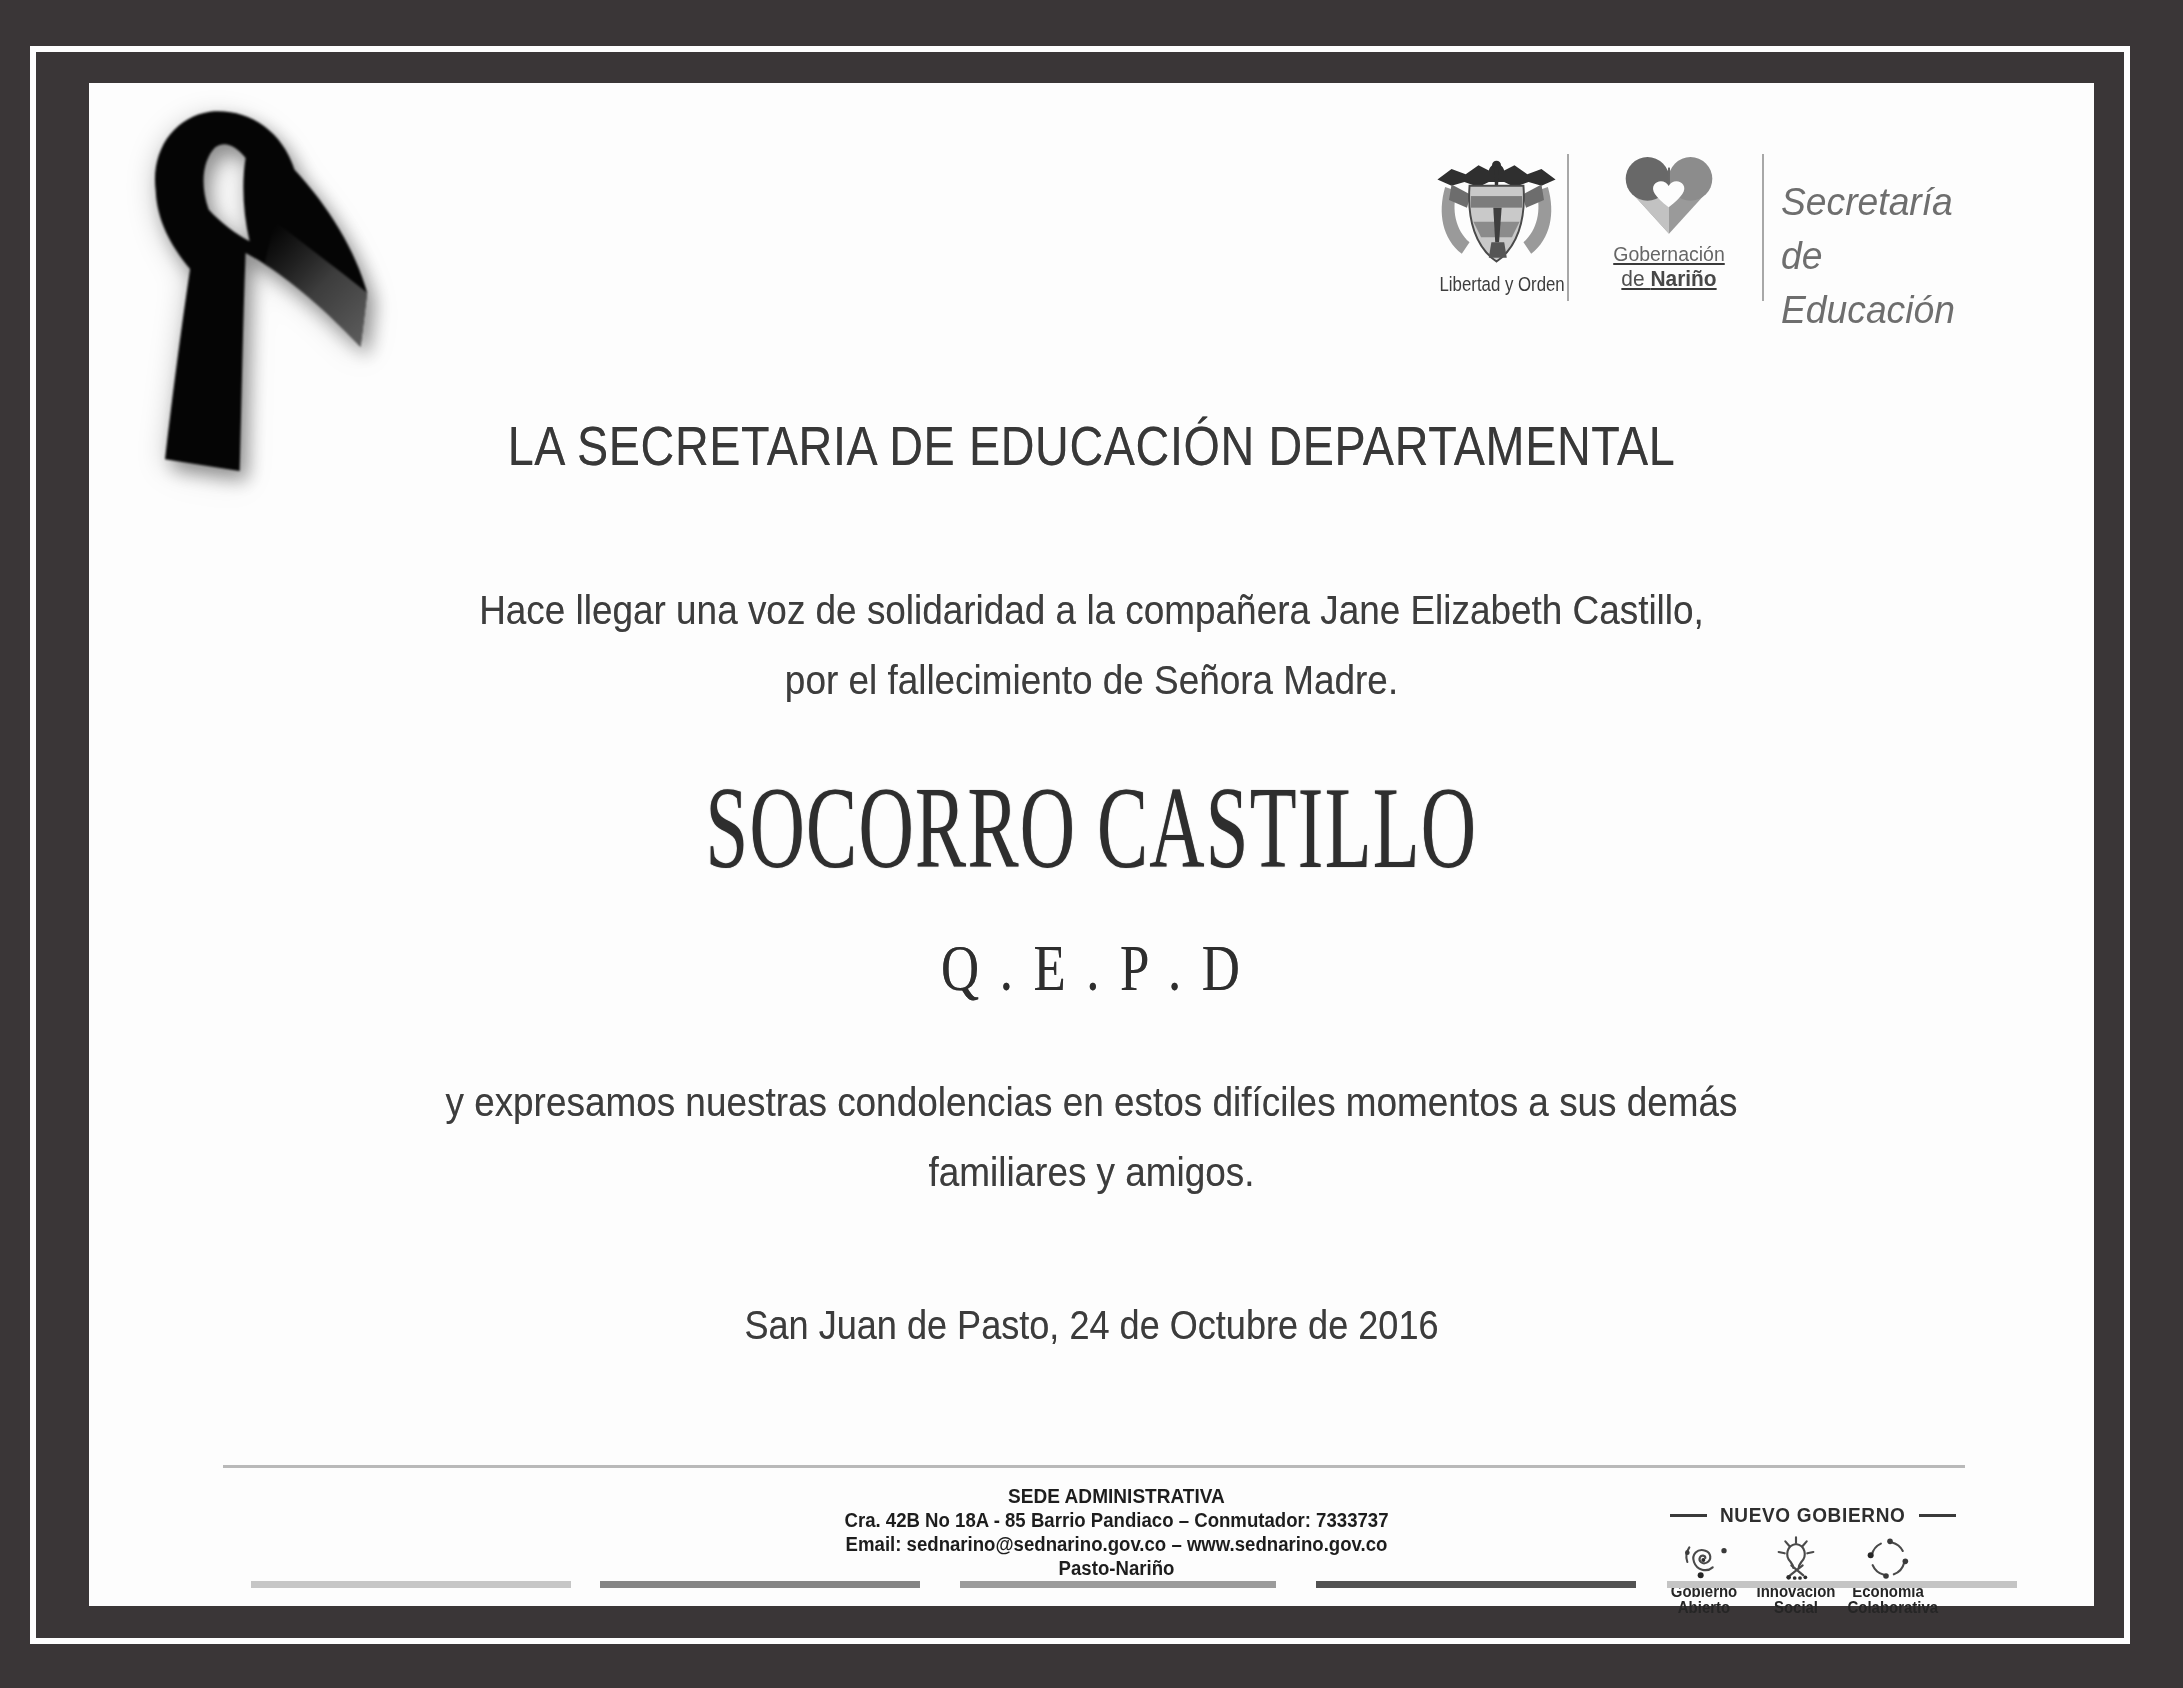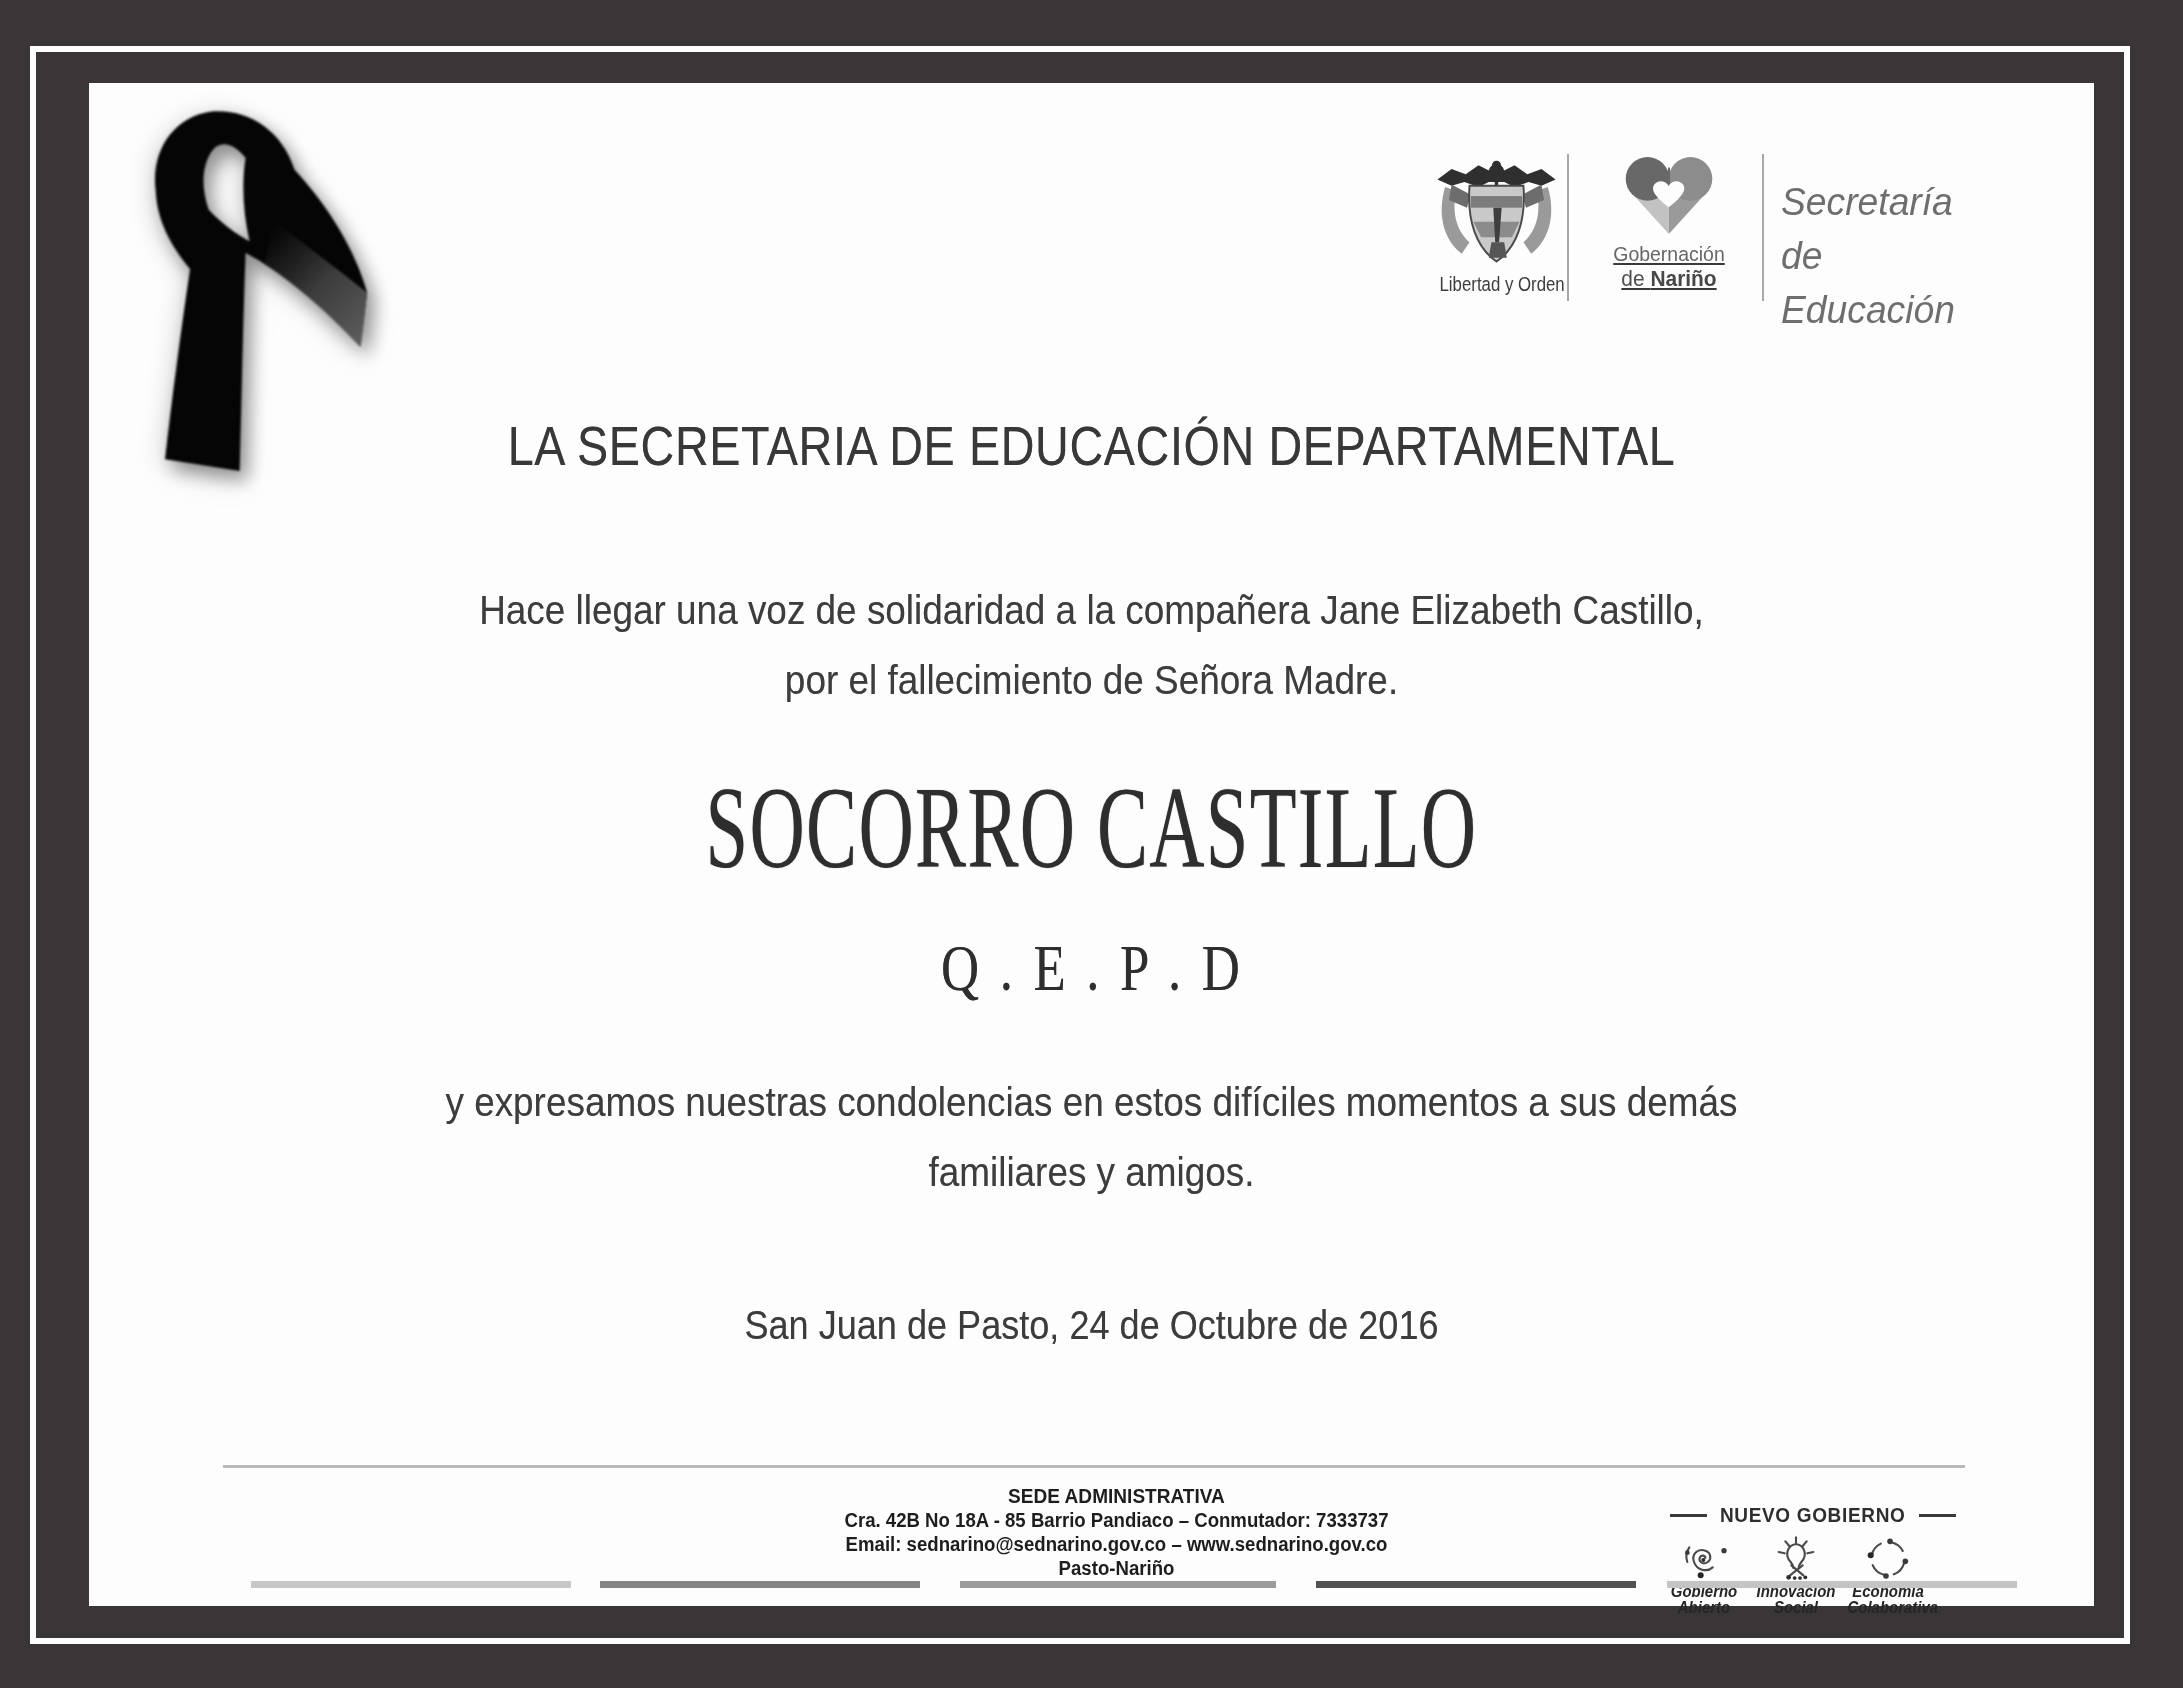--- a/index.html
+++ b/index.html
@@ -71,21 +71,21 @@
   .sede {
     position:absolute; left:631px; top:1400px; width:793px; text-align:center;
     color:#1d1d1d; transform:scaleX(0.93); transform-origin:50% 0;
   }
   .sede-title { font-size:20.5px; font-weight:700; line-height:25px; }
   .sede-line  { font-size:20px; font-weight:700; line-height:24px; }
   .ng { position:absolute; left:1569px; top:1387px; width:310px;margin-top:34px; }
   .ng-title-row { display:flex; align-items:center; justify-content:center; gap:8.6px; }
   .ng-dash { width:37px; height:3.3px; background:#3a3a3a; }
   .ng-title { font-size:20px; font-weight:700; letter-spacing:0.7px; color:#2e2e2e; transform:scaleX(0.95); white-space:nowrap; }
-  .ng-cols { display:flex; justify-content:center; padding:6.6px 34px 0 0;font-style:italic; }
+  .ng-cols { display:flex; justify-content:center; padding:6.6px 34px 0 0; }
   .ng-col { width:92px; text-align:center; }
   .ng-col svg { display:block; margin:0 auto; }
   .ng-label {
     margin-top:2.6px; font-size:17px; font-weight:700; line-height:16px;
     color:#252525; transform:scaleX(0.88); transform-origin:50% 0; white-space:nowrap;
   }
   .bar { position:absolute; top:1498px; height:7.3px; }
   .icon-stroke { stroke:#4a4a4a; stroke-width:3.2; fill:none; stroke-linecap:round; }
 </style>
 </head>

